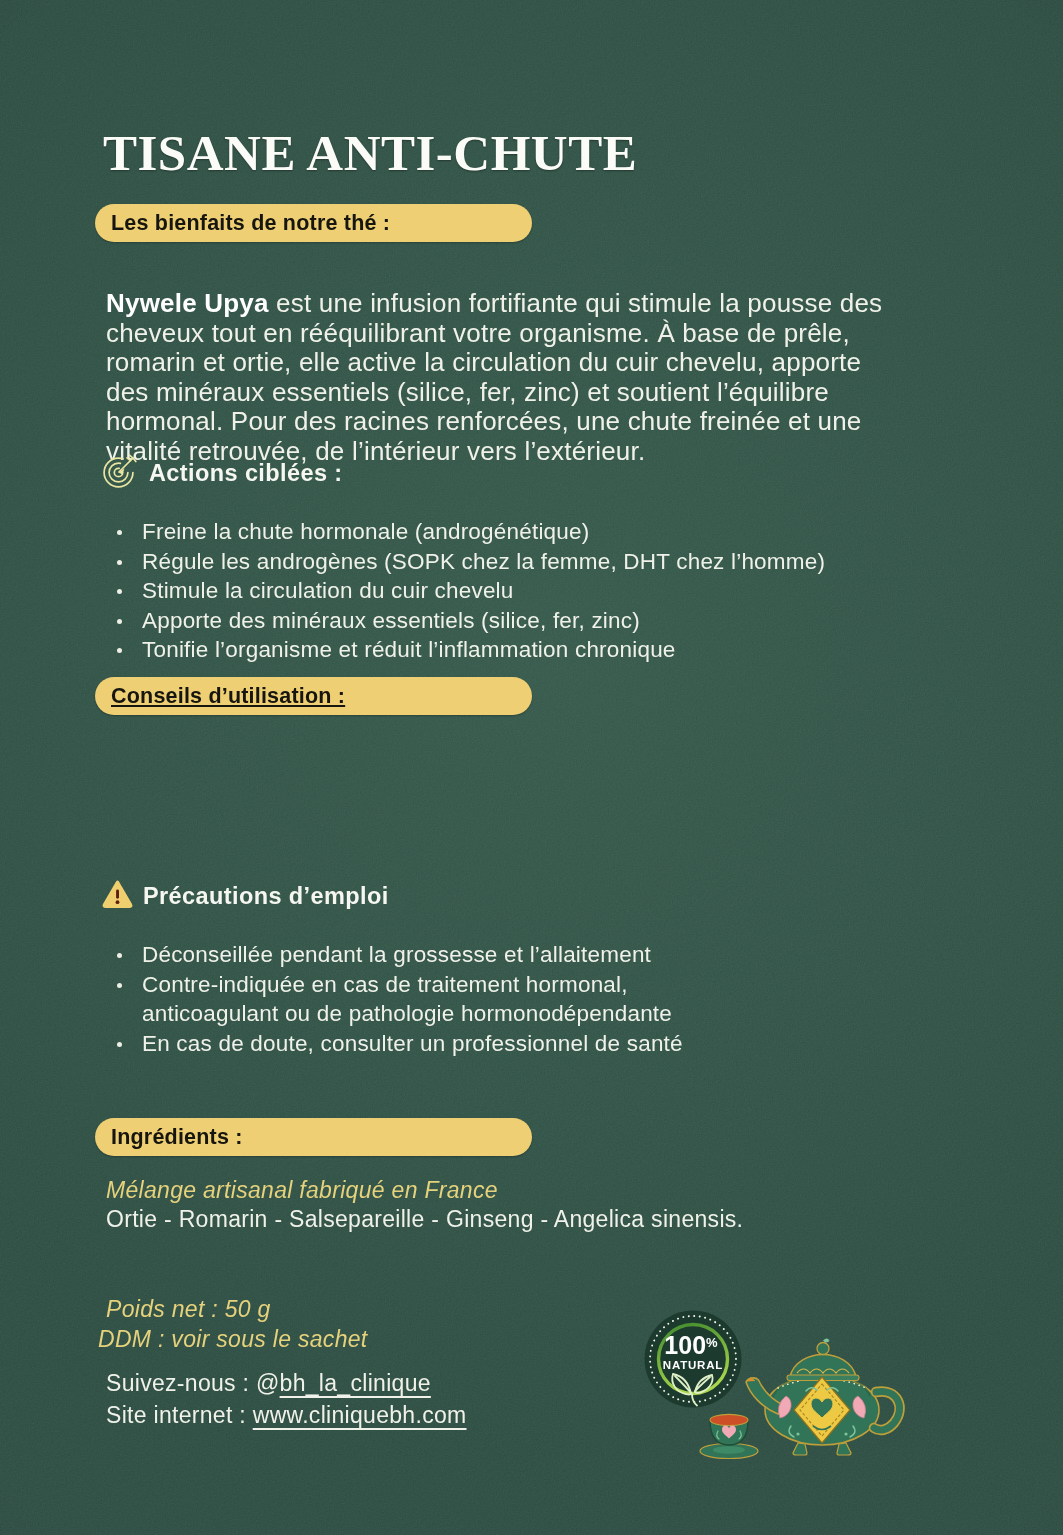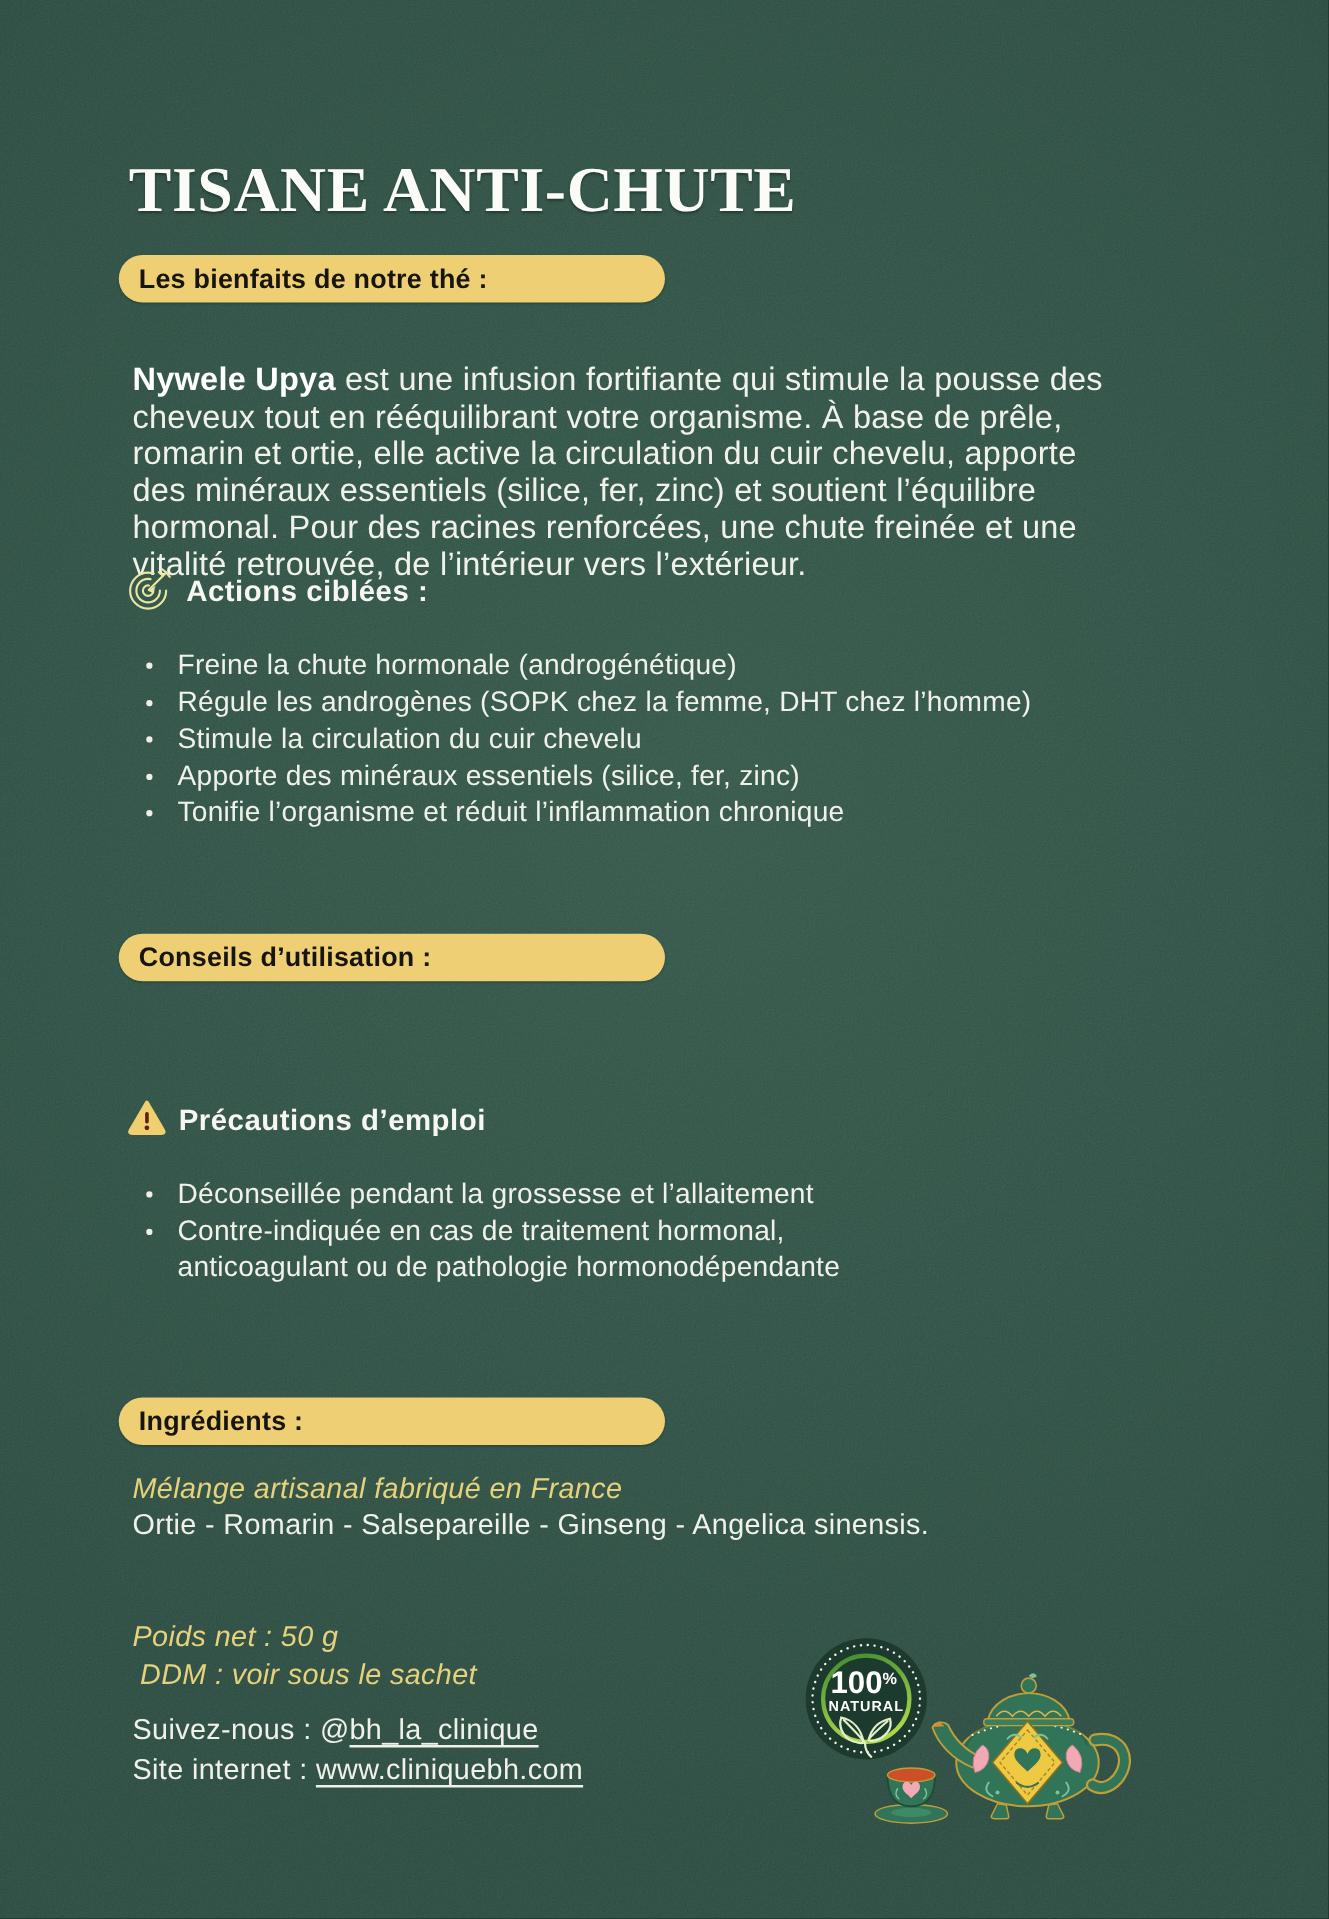--- a/index.html
+++ b/index.html
@@ -26,21 +26,21 @@
   }
   .pill{
     left:95px;width:437px;height:38px;box-sizing:border-box;
     background:#eecf73;border-radius:20px;
     display:flex;align-items:center;padding-left:16px;
     color:#17150f;font-weight:700;font-size:21.5px;letter-spacing:.2px;
     box-shadow:0 1px 2px rgba(0,0,0,.25);
     white-space:nowrap;
   }
   #pill-benefits{top:204px;}
-  #pill-usage{top:747px;}
+  #pill-usage{top:677px;text-decoration:underline;}
   #pill-ingredients{top:1118px;}
   .para{
     color:#f0f2ea;font-size:26px;line-height:29.6px;
     white-space:pre-line;letter-spacing:.2px;
   }
   #benefits-text{left:106px;top:263px;width:920px;}
   #usage-text{left:106px;top:771px;width:920px;line-height:30.5px;}
   .brand{font-weight:700;color:#ffffff;}
   .subheading{
     display:flex;align-items:center;gap:10px;
@@ -53,21 +53,21 @@
   #actions-list{left:117px;top:517px;}
   #precautions-list{left:117px;top:940px;}
   ul.bullets li{display:flex;align-items:flex-start;gap:20px;}
   .dot{flex:none;width:5px;height:5px;border-radius:50%;background:#eef0e7;margin-top:13px;}
   .li-text{color:#f0f2ea;font-size:22.5px;line-height:29.6px;white-space:pre-line;letter-spacing:.2px;}
   .yellow-line{color:#e6d27c;font-size:23px;letter-spacing:.3px;white-space:nowrap;font-style:italic;}
   .white-line{color:#f0f2ea;font-size:23px;letter-spacing:.3px;white-space:nowrap;}
   #ingredients-origin{left:106px;top:1177px;}
   #ingredients-list{left:106px;top:1206px;color:#f0f2ea;}
   #weight-line{left:106px;top:1296px;}
-  #ddm-line{left:112px;top:1326px;}
+  #ddm-line{left:98px;top:1326px;}
   #social-line{left:106px;top:1370px;}
   #website-line{left:106px;top:1402px;}
   a.u{color:inherit;text-decoration:underline;text-underline-offset:5px;text-decoration-thickness:1.5px;cursor:pointer;}
   #badge{left:644px;top:1310px;}
   #illustration{left:694px;top:1336px;}
   svg text{font-family:"Liberation Sans", sans-serif;}
 </style>
 </head>
 <body>
 
@@ -148,20 +148,24 @@
   </div>
   <ul class="abs bullets" id="precautions-list">
     <li>
         <span class="dot"></span>
         <span class="li-text">Déconseillée pendant la grossesse et l’allaitement</span>
       </li>
     <li>
         <span class="dot"></span>
         <span class="li-text">Contre-indiquée en cas de traitement hormonal,
 anticoagulant ou de pathologie hormonodépendante</span>
+      </li>
+    <li>
+        <span class="dot"></span>
+        <span class="li-text">En cas de doute, consulter un professionnel de santé</span>
       </li>
   </ul>
 
   <div class="abs pill" id="pill-ingredients">
     <span>Ingrédients :</span>
   </div>
   <div class="abs yellow-line" id="ingredients-origin">Mélange artisanal fabriqué en France</div>
   <div class="abs white-line" id="ingredients-list">Ortie - Romarin - Salsepareille - Ginseng - Angelica sinensis.</div>
 
   <div class="abs yellow-line" id="weight-line">Poids net : 50 g</div>

